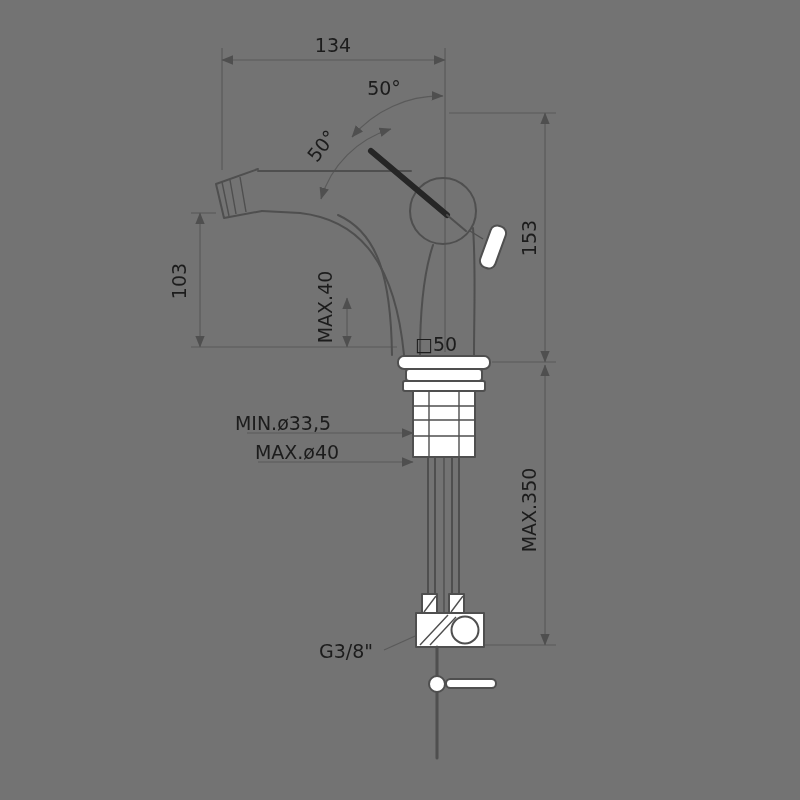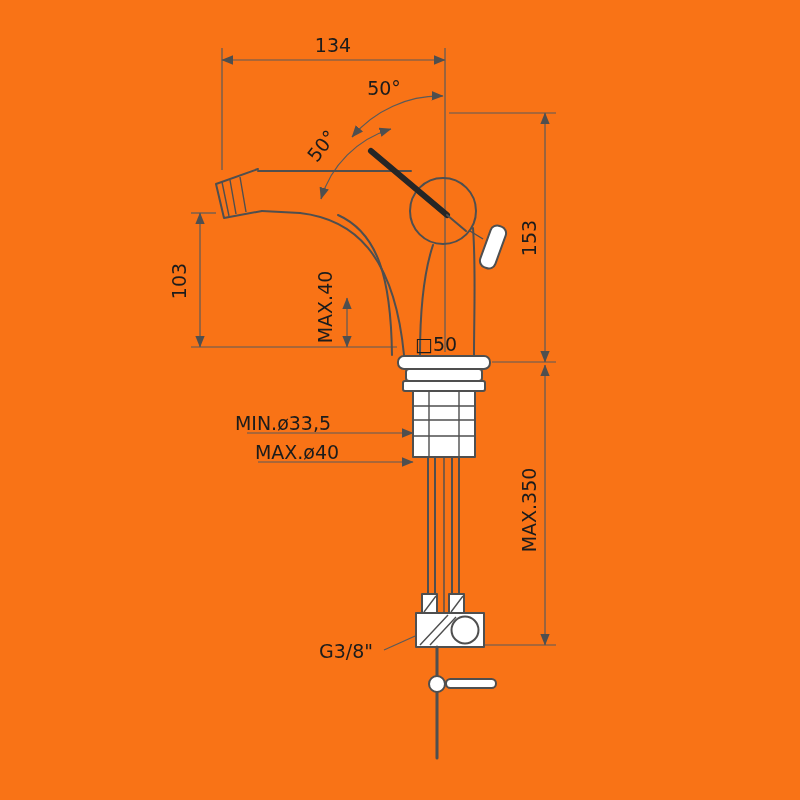--- a/index.html
+++ b/index.html
@@ -1,16 +1,16 @@
 <!DOCTYPE html>
 <html><head>
 <meta charset="utf-8">
 <style>
   html,body{margin:0;padding:0;background:#ffffff;}
-  .canvas{position:relative;width:800px;height:800px;background:#f97316;overflow:hidden;}
+  .canvas{position:relative;width:800px;height:800px;background:#737373;overflow:hidden;}
   svg{position:absolute;inset:0;}
   text{font-family:"DejaVu Sans", sans-serif;font-size:19px;fill:#1c1c1c;}
   .dim{stroke:#5a5a5a;stroke-width:1.2;fill:none;}
   .obj{stroke:#4f4f4f;stroke-width:2;fill:none;stroke-linecap:round;stroke-linejoin:round;}
   .objf{stroke:#4f4f4f;stroke-width:2;fill:#ffffff;stroke-linejoin:round;}
   .thin{stroke:#4f4f4f;stroke-width:1.4;fill:none;}
   .thick{stroke:#262626;stroke-width:6;fill:none;stroke-linecap:round;}
 </style>
 </head>
 <body>

